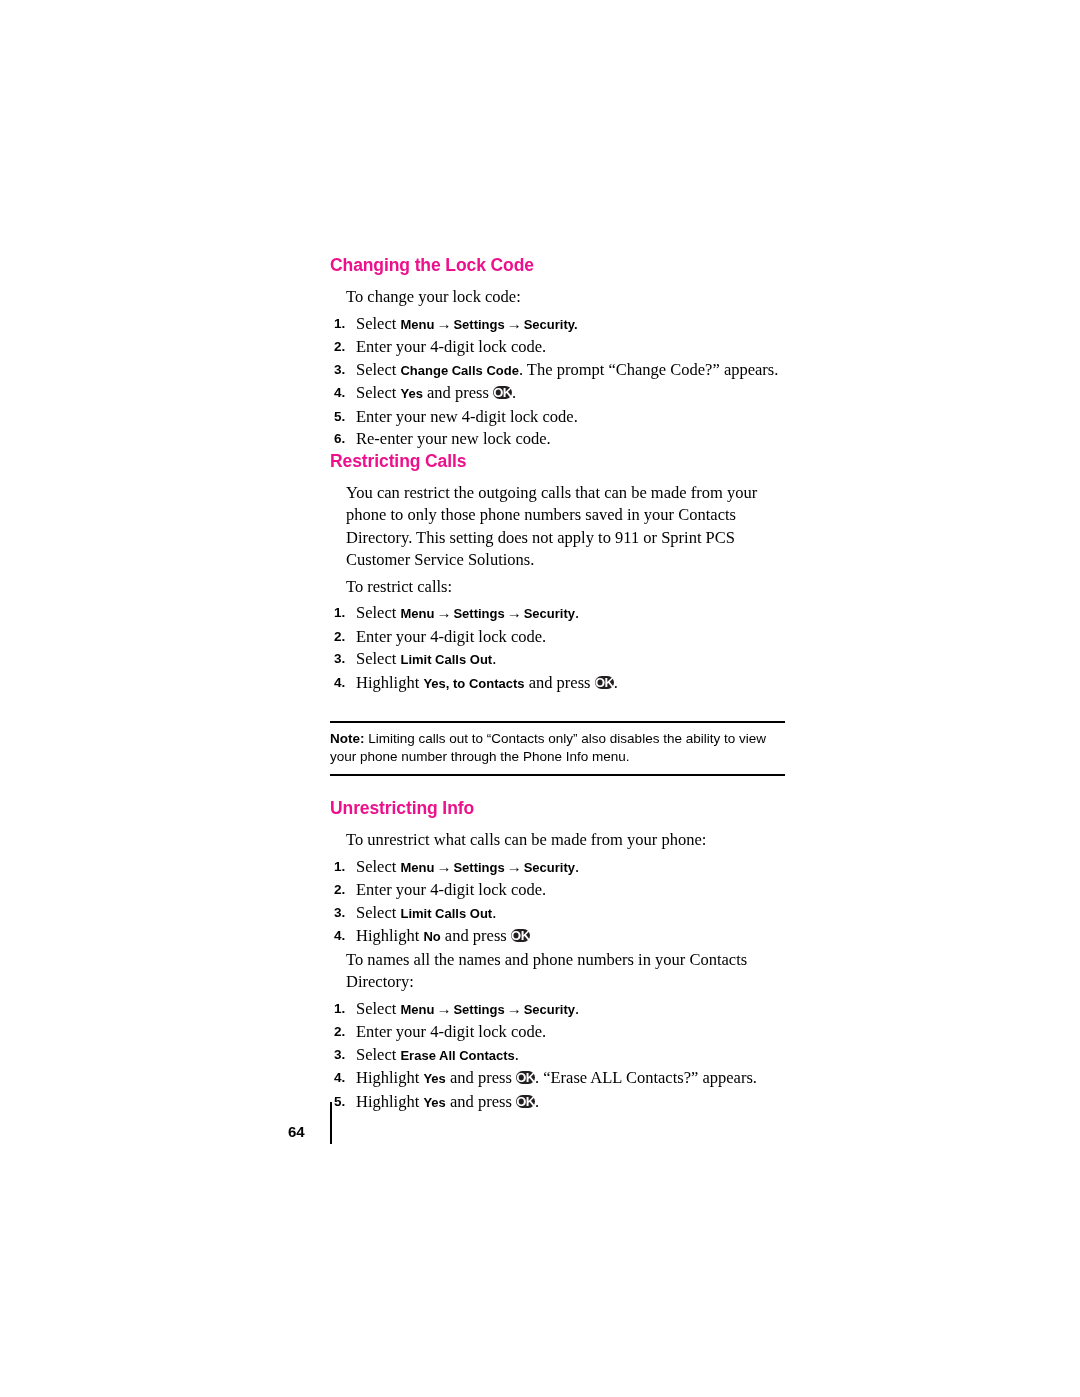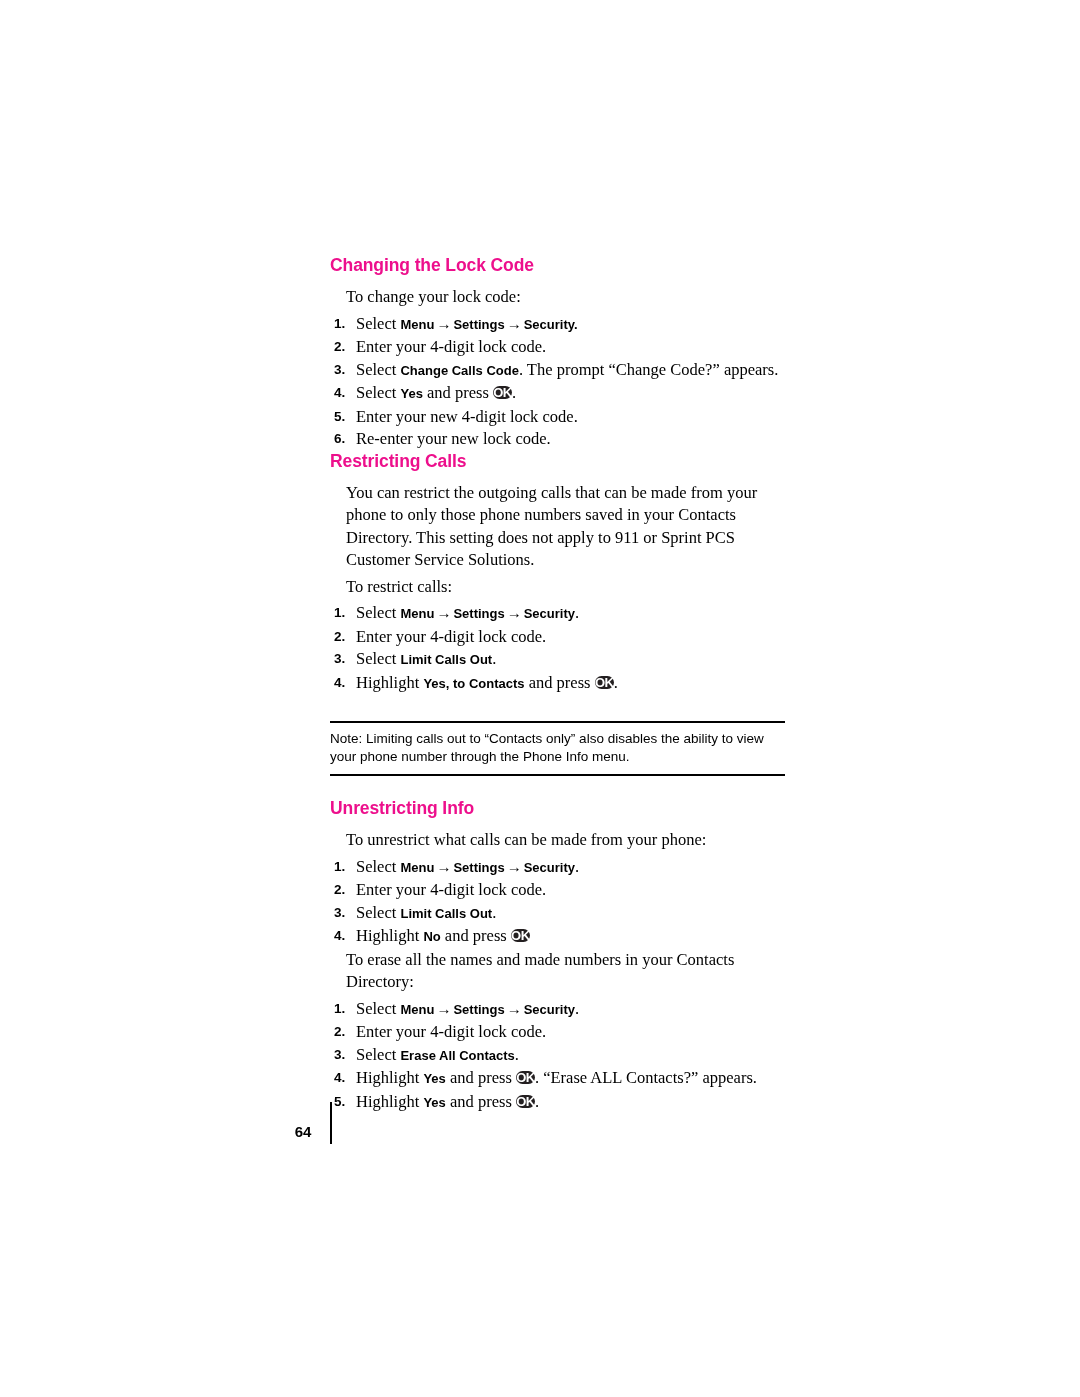--- a/index.html
+++ b/index.html
@@ -91,35 +91,35 @@
     border-top: 2px solid #000;
     border-bottom: 2px solid #000;
   }
   .note-box p {
     font-family: "Liberation Sans", sans-serif;
     font-size: 13.5px;
     line-height: 18px;
     margin: 0;
   }
   .note-box .note-label {
-    font-weight: normal;
+    font-weight: bold;
   }
   .footer {
     position: absolute;
     left: 288px;
     top: 1100px;
     width: 500px;
     height: 46px;
   }
   .footer .pagenum {
     position: absolute;
     left: 0;
     top: 23px;
     width: 30px;
-    text-align: center;
+    text-align: left;
     font-family: "Liberation Sans", sans-serif;
     font-weight: bold;
     font-size: 15px;
   }
   .footer .rule {
     position: absolute;
     left: 42px;
     top: 2px;
     width: 2px;
     height: 42px;
@@ -198,21 +198,21 @@
         <span class="num">2.</span><span>Enter your 4-digit lock code.</span>
       </li>
       <li>
         <span class="num">3.</span><span>Select </span><span class="b">Limit Calls Out</span><span>.</span>
       </li>
       <li>
         <span class="num">4.</span><span>Highlight </span><span class="b">No</span><span> and press </span><span class="okkey">OK</span><span></span>
       </li>
     </ol>
 
-    <p class="body">To erase all the names and made numbers in your Contacts Directory:</p>
+    <p class="body">To names all the names and phone numbers in your Contacts Directory:</p>
     <ol class="steps">
       <li>
         <span class="num">1.</span><span>Select </span><span class="b">Menu</span><span class="arrow">→</span><span class="b">Settings</span><span class="arrow">→</span><span class="b">Security</span><span>.</span>
       </li>
       <li>
         <span class="num">2.</span><span>Enter your 4-digit lock code.</span>
       </li>
       <li>
         <span class="num">3.</span><span>Select </span><span class="b">Erase All Contacts</span><span>.</span>
       </li>

